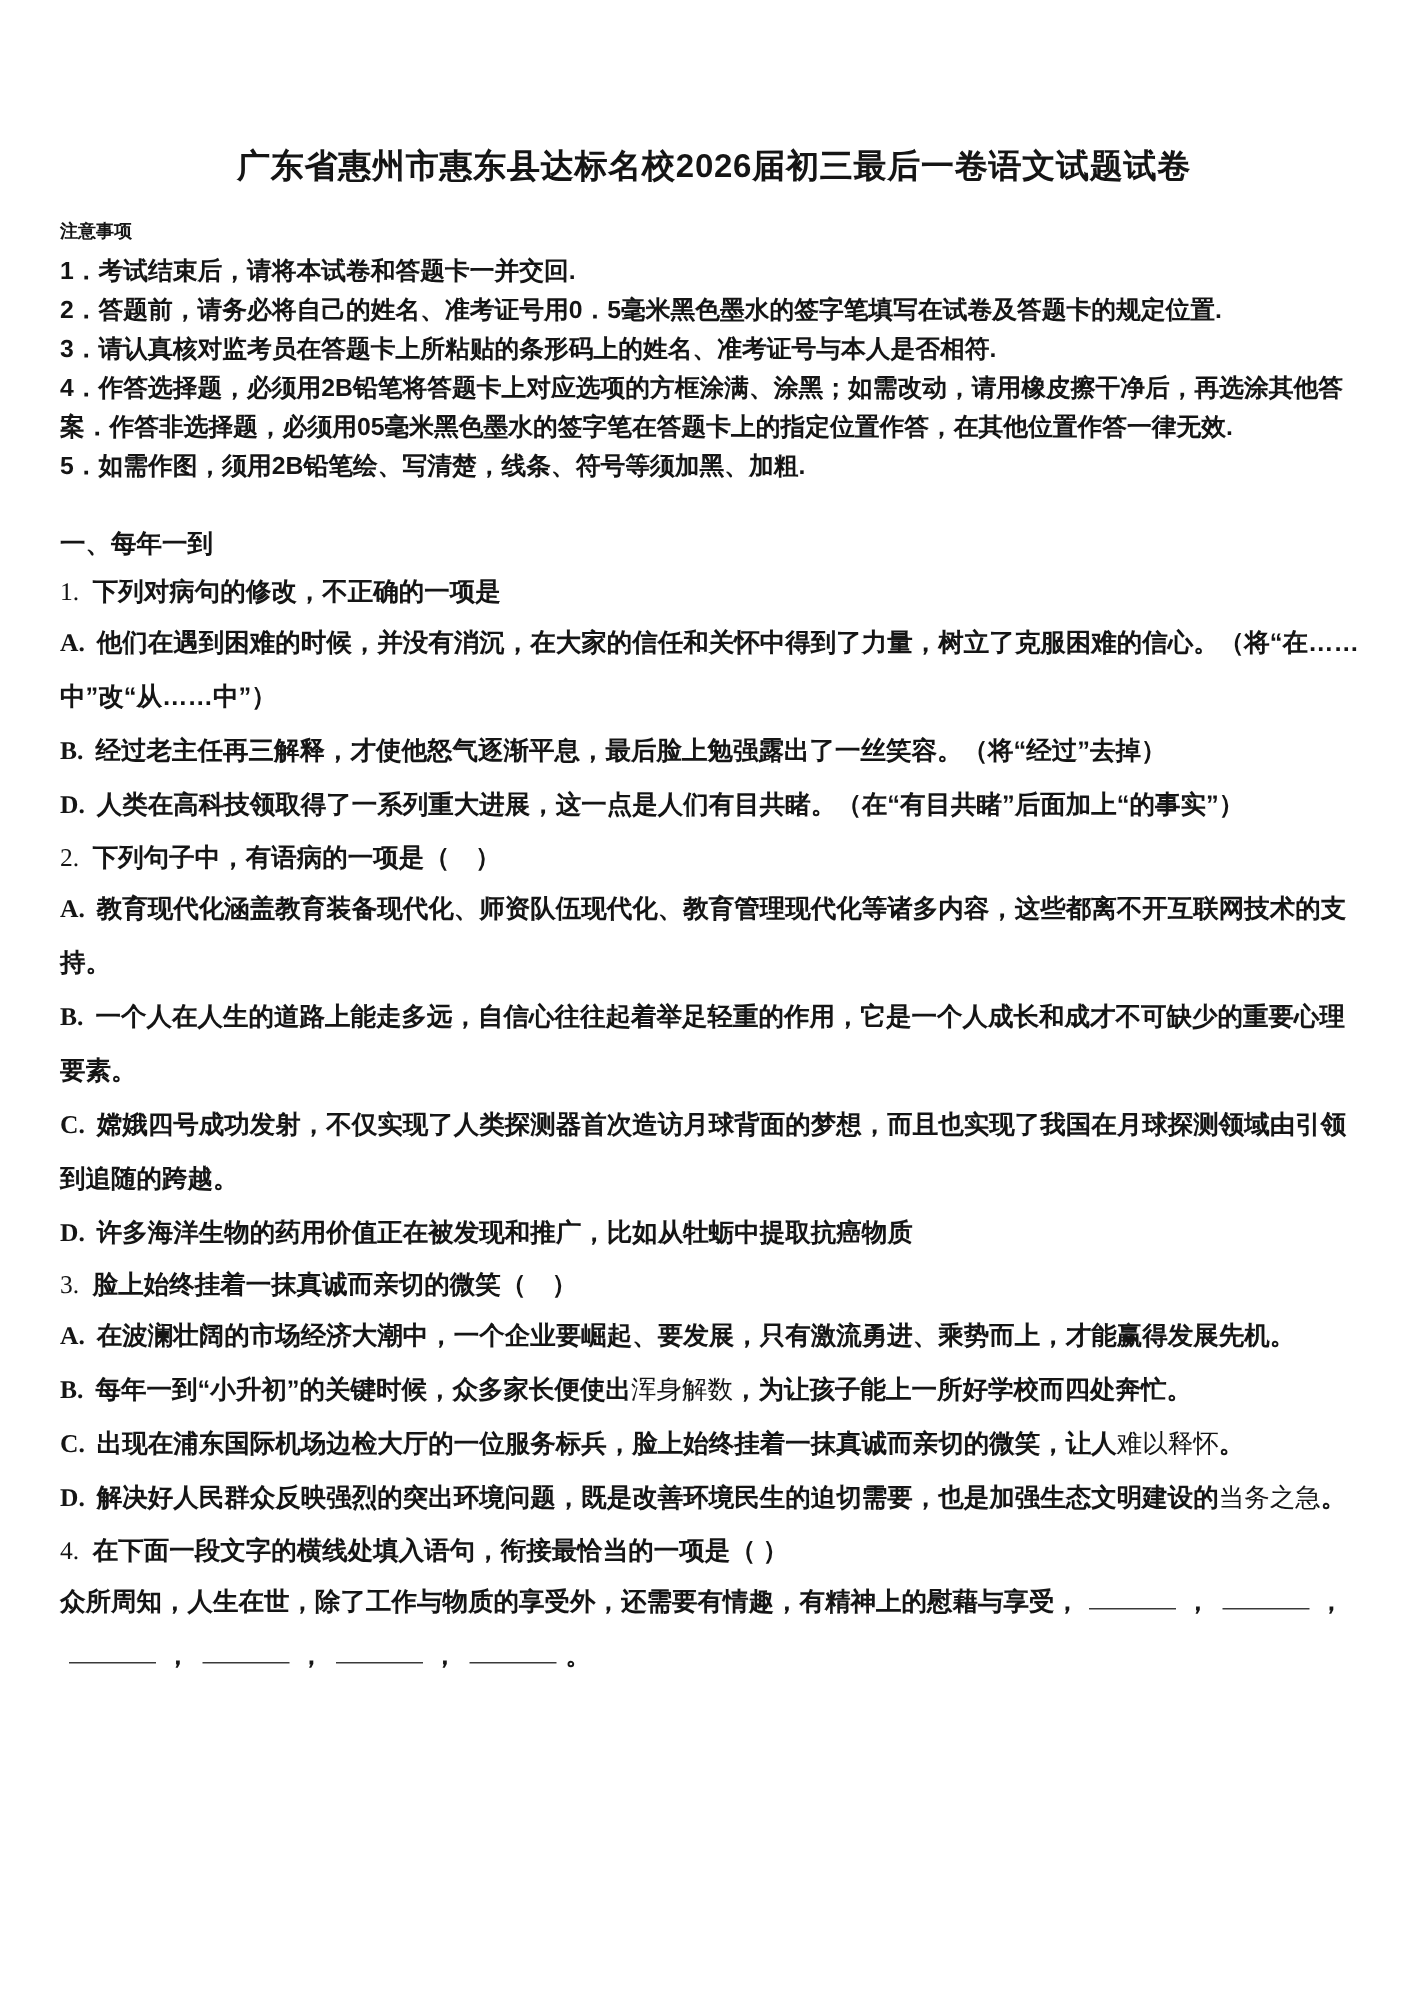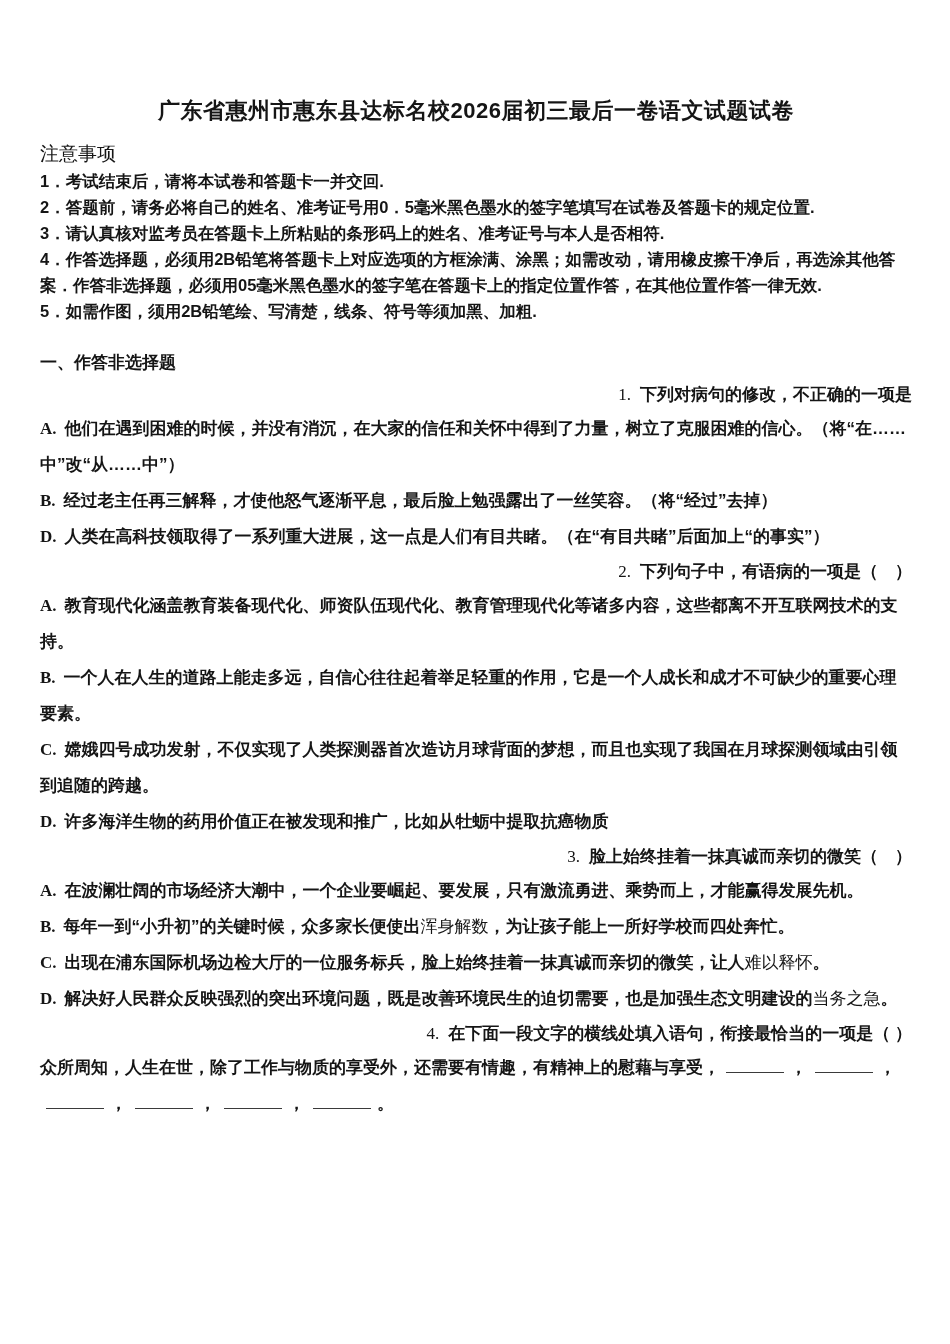--- a/index.html
+++ b/index.html
@@ -5,24 +5,24 @@
   html,body{margin:0;padding:0;background:#ffffff;}
   body{color:#151515;font-family:"Liberation Sans",sans-serif;}
   .page{
     width:950px;height:1124px;box-sizing:border-box;
     padding:96px 38px 0 40px;background:#ffffff;overflow:hidden;
   }
   .title{
     font-size:22px;font-weight:700;text-align:center;
     margin:0 0 14px 0;line-height:30px;letter-spacing:0.5px;
   }
-  .notice-heading{font-size:19px;font-weight:400;line-height:28px;}
+  .notice-heading{font-size:12px;font-weight:700;line-height:28px;}
   .notice-item{margin:0;font-size:16.5px;font-weight:700;line-height:26px;}
   .sec-heading{font-size:17px;font-weight:700;line-height:30px;margin-top:24px;}
-  .stem{margin:0;font-size:17px;font-weight:700;line-height:33px;text-align:right;}
+  .stem{margin:0;font-size:17px;font-weight:700;line-height:33px;}
   .qnum{
     font-family:"Liberation Serif",serif;font-weight:400;
     padding-right:9px;font-size:17px;
   }
   .option,.para,.clause{margin:0;font-size:17px;font-weight:700;line-height:36px;}
   .clause{line-height:35px;font-family:Liberation Serif, serif;}
   .opt-label{
     font-family:"Liberation Serif",serif;font-weight:700;padding-right:8px;
   }
   .emph{font-weight:400;}
@@ -41,21 +41,21 @@
 
   <div>
     <div class="notice-heading">注意事项</div>
     <p class="notice-item">1．考试结束后，请将本试卷和答题卡一并交回.</p>
     <p class="notice-item">2．答题前，请务必将自己的姓名、准考证号用0．5毫米黑色墨水的签字笔填写在试卷及答题卡的规定位置.</p>
     <p class="notice-item">3．请认真核对监考员在答题卡上所粘贴的条形码上的姓名、准考证号与本人是否相符.</p>
     <p class="notice-item">4．作答选择题，必须用2B铅笔将答题卡上对应选项的方框涂满、涂黑；如需改动，请用橡皮擦干净后，再选涂其他答案．作答非选择题，必须用05毫米黑色墨水的签字笔在答题卡上的指定位置作答，在其他位置作答一律无效.</p>
     <p class="notice-item">5．如需作图，须用2B铅笔绘、写清楚，线条、符号等须加黑、加粗.</p>
   </div>
 
-  <div class="sec-heading">一、作答非选择题</div>
+  <div class="sec-heading">一、每年一到</div>
 
   <div>
     <p class="stem">
       <span class="qnum">1.</span><span>下列对病句的修改，不正确的一项是</span>
     </p>
     <p class="option">
       <span class="opt-label">A.</span><span>他们在遇到困难的时候，并没有消沉，在大家的信任和关怀中得到了力量，树立了克服困难的信心。（将“在……中”改“从……中”）</span>
     </p>
     <p class="option">
       <span class="opt-label">B.</span><span>经过老主任再三解释，才使他怒气逐渐平息，最后脸上勉强露出了一丝笑容。（将“经过”去掉）</span>

